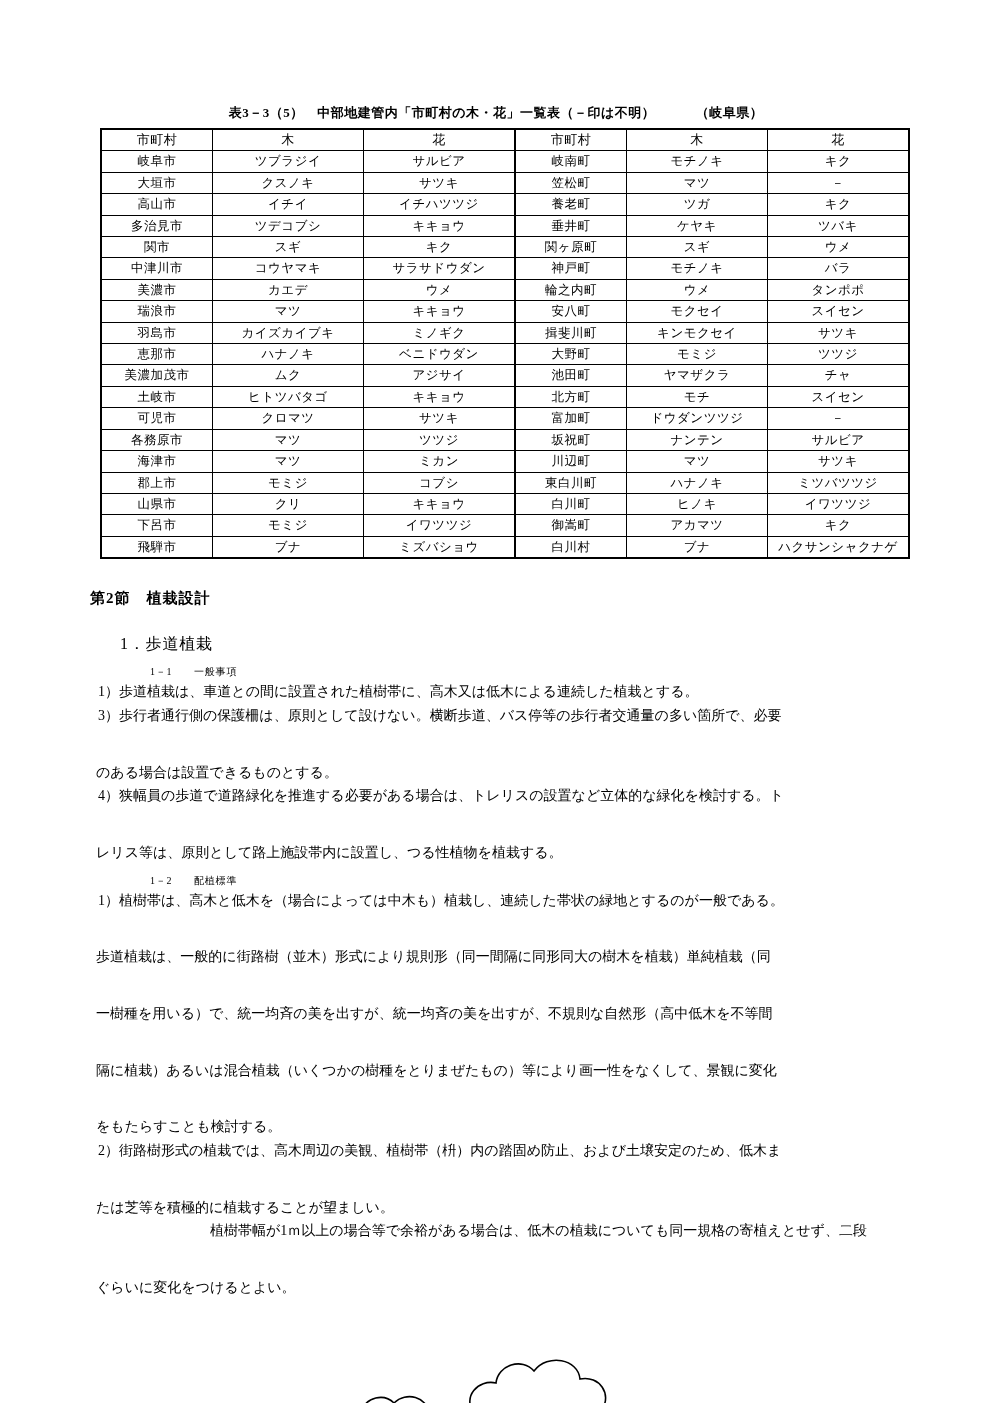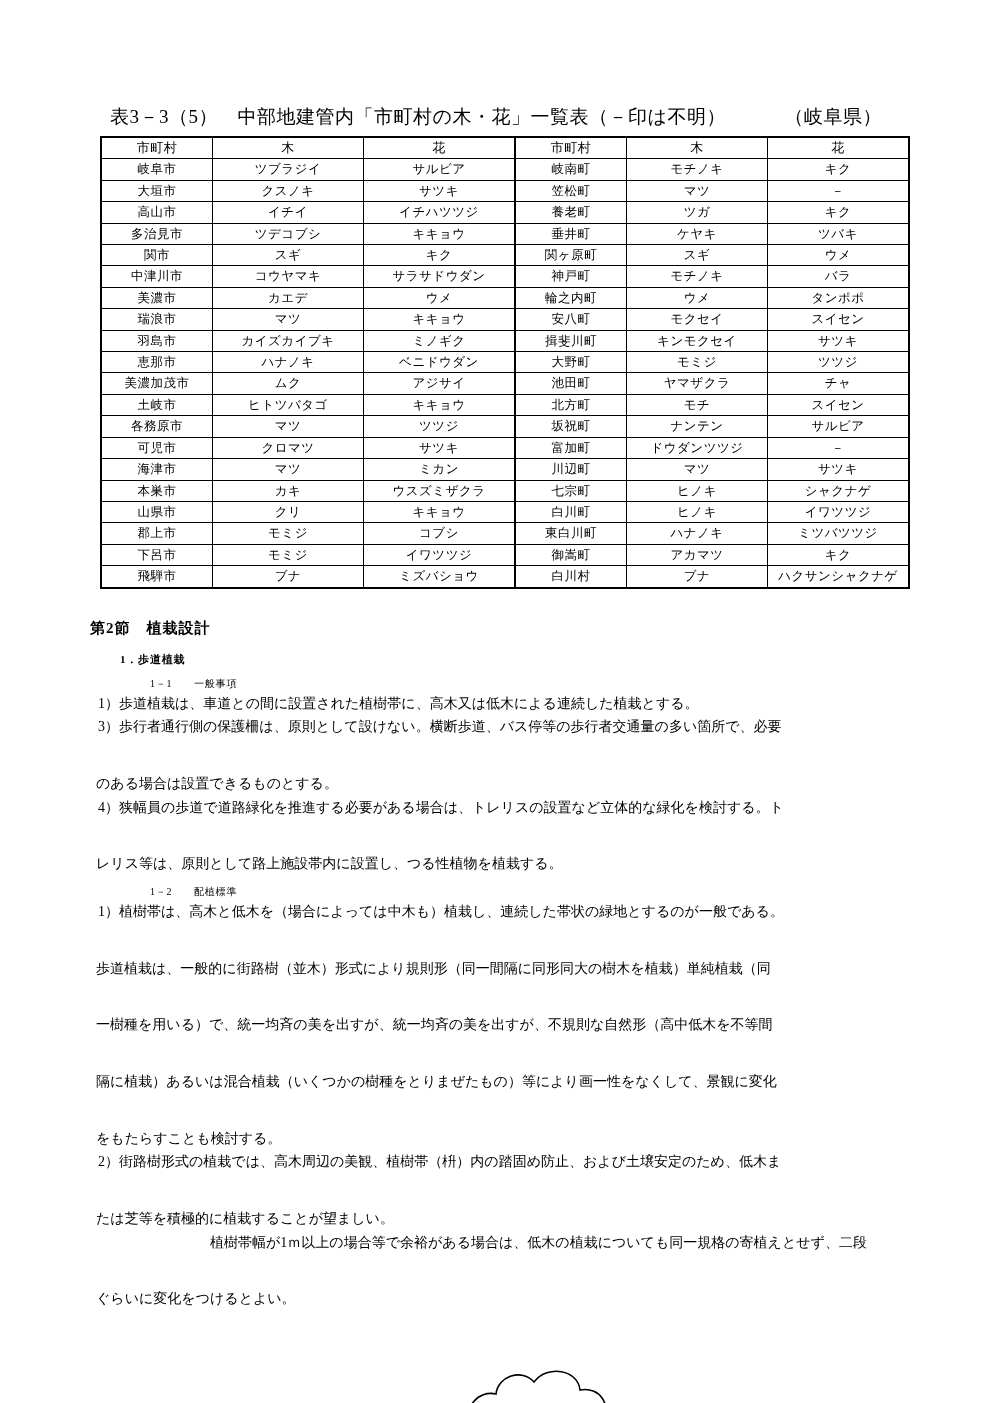--- a/index.html
+++ b/index.html
@@ -19,24 +19,25 @@
     width: 992px;
     height: 1403px;
     position: relative;
     box-sizing: border-box;
     padding: 0;
   }
 
   
   .table-caption {
     text-align: center;
-    font-size: 19px;
+    font-size: 13px;
     letter-spacing: 0.5px;
     margin: 104px 0 6px 0;
     white-space: pre;
+    font-weight: bold;
   }
 
   
   .table-wrap {
     padding: 0 100px;
     box-sizing: border-box;
   }
   table.city-table {
     border-collapse: collapse;
     width: 790px;
@@ -75,23 +76,23 @@
   table.city-table td.dotted-b { border-bottom-style: dotted; }
 
   
   .section-title {
     font-size: 15px;
     font-weight: bold;
     margin: 30px 0 0 90px;
     letter-spacing: 1px;
   }
   .sub-title {
-    font-size: 11px;
-    font-weight: bold;
-    margin: 14px 0 0 120px;
+    font-size: 16px;
+    font-weight: normal;
+    margin: 26px 0 0 120px;
     letter-spacing: 0.8px;
   }
   .item-title {
     font-size: 10px;
     margin: 10px 0 0 150px;
     letter-spacing: 0.8px;
   }
   .para {
     font-size: 14px;
     line-height: 1.55;
@@ -240,66 +241,58 @@
           </tr>
           <tr>
             <td class="c0">土岐市</td>
             <td class="c1">ヒトツバタゴ</td>
             <td class="c2">キキョウ</td>
             <td class="c3 dotted-b">北方町</td>
             <td class="c4 dotted-b">モチ</td>
             <td class="c5 dotted-b">スイセン</td>
           </tr>
           <tr>
+            <td class="c0">可児市</td>
+            <td class="c1">クロマツ</td>
+            <td class="c2">サツキ</td>
+            <td class="c3 dotted-b">富加町</td>
+            <td class="c4 dotted-b">ドウダンツツジ</td>
+            <td class="c5 dotted-b">－</td>
+          </tr>
+          <tr>
             <td class="c0">各務原市</td>
             <td class="c1">マツ</td>
             <td class="c2">ツツジ</td>
             <td class="c3 dotted-b">坂祝町</td>
             <td class="c4 dotted-b">ナンテン</td>
             <td class="c5 dotted-b">サルビア</td>
           </tr>
           <tr>
-            <td class="c0">可児市</td>
-            <td class="c1">クロマツ</td>
-            <td class="c2">サツキ</td>
-            <td class="c3 dotted-b">富加町</td>
-            <td class="c4 dotted-b">ドウダンツツジ</td>
-            <td class="c5 dotted-b">－</td>
-          </tr>
-          <tr>
             <td class="c0">海津市</td>
             <td class="c1">マツ</td>
             <td class="c2">ミカン</td>
             <td class="c3">川辺町</td>
             <td class="c4">マツ</td>
             <td class="c5">サツキ</td>
           </tr>
           <tr>
-            <td class="c0">本巣市</td>
-            <td class="c1">カキ</td>
-            <td class="c2">ウスズミザクラ</td>
-            <td class="c3">七宗町</td>
-            <td class="c4">ヒノキ</td>
-            <td class="c5">シャクナゲ</td>
+            <td class="c0">郡上市</td>
+            <td class="c1">モミジ</td>
+            <td class="c2">コブシ</td>
+            <td class="c3">東白川町</td>
+            <td class="c4">ハナノキ</td>
+            <td class="c5">ミツバツツジ</td>
           </tr>
           <tr>
             <td class="c0">山県市</td>
             <td class="c1">クリ</td>
             <td class="c2">キキョウ</td>
             <td class="c3">白川町</td>
             <td class="c4">ヒノキ</td>
             <td class="c5">イワツツジ</td>
-          </tr>
-          <tr>
-            <td class="c0">郡上市</td>
-            <td class="c1">モミジ</td>
-            <td class="c2">コブシ</td>
-            <td class="c3">東白川町</td>
-            <td class="c4">ハナノキ</td>
-            <td class="c5">ミツバツツジ</td>
           </tr>
           <tr>
             <td class="c0">下呂市</td>
             <td class="c1">モミジ</td>
             <td class="c2">イワツツジ</td>
             <td class="c3">御嵩町</td>
             <td class="c4">アカマツ</td>
             <td class="c5">キク</td>
           </tr>
           <tr>

